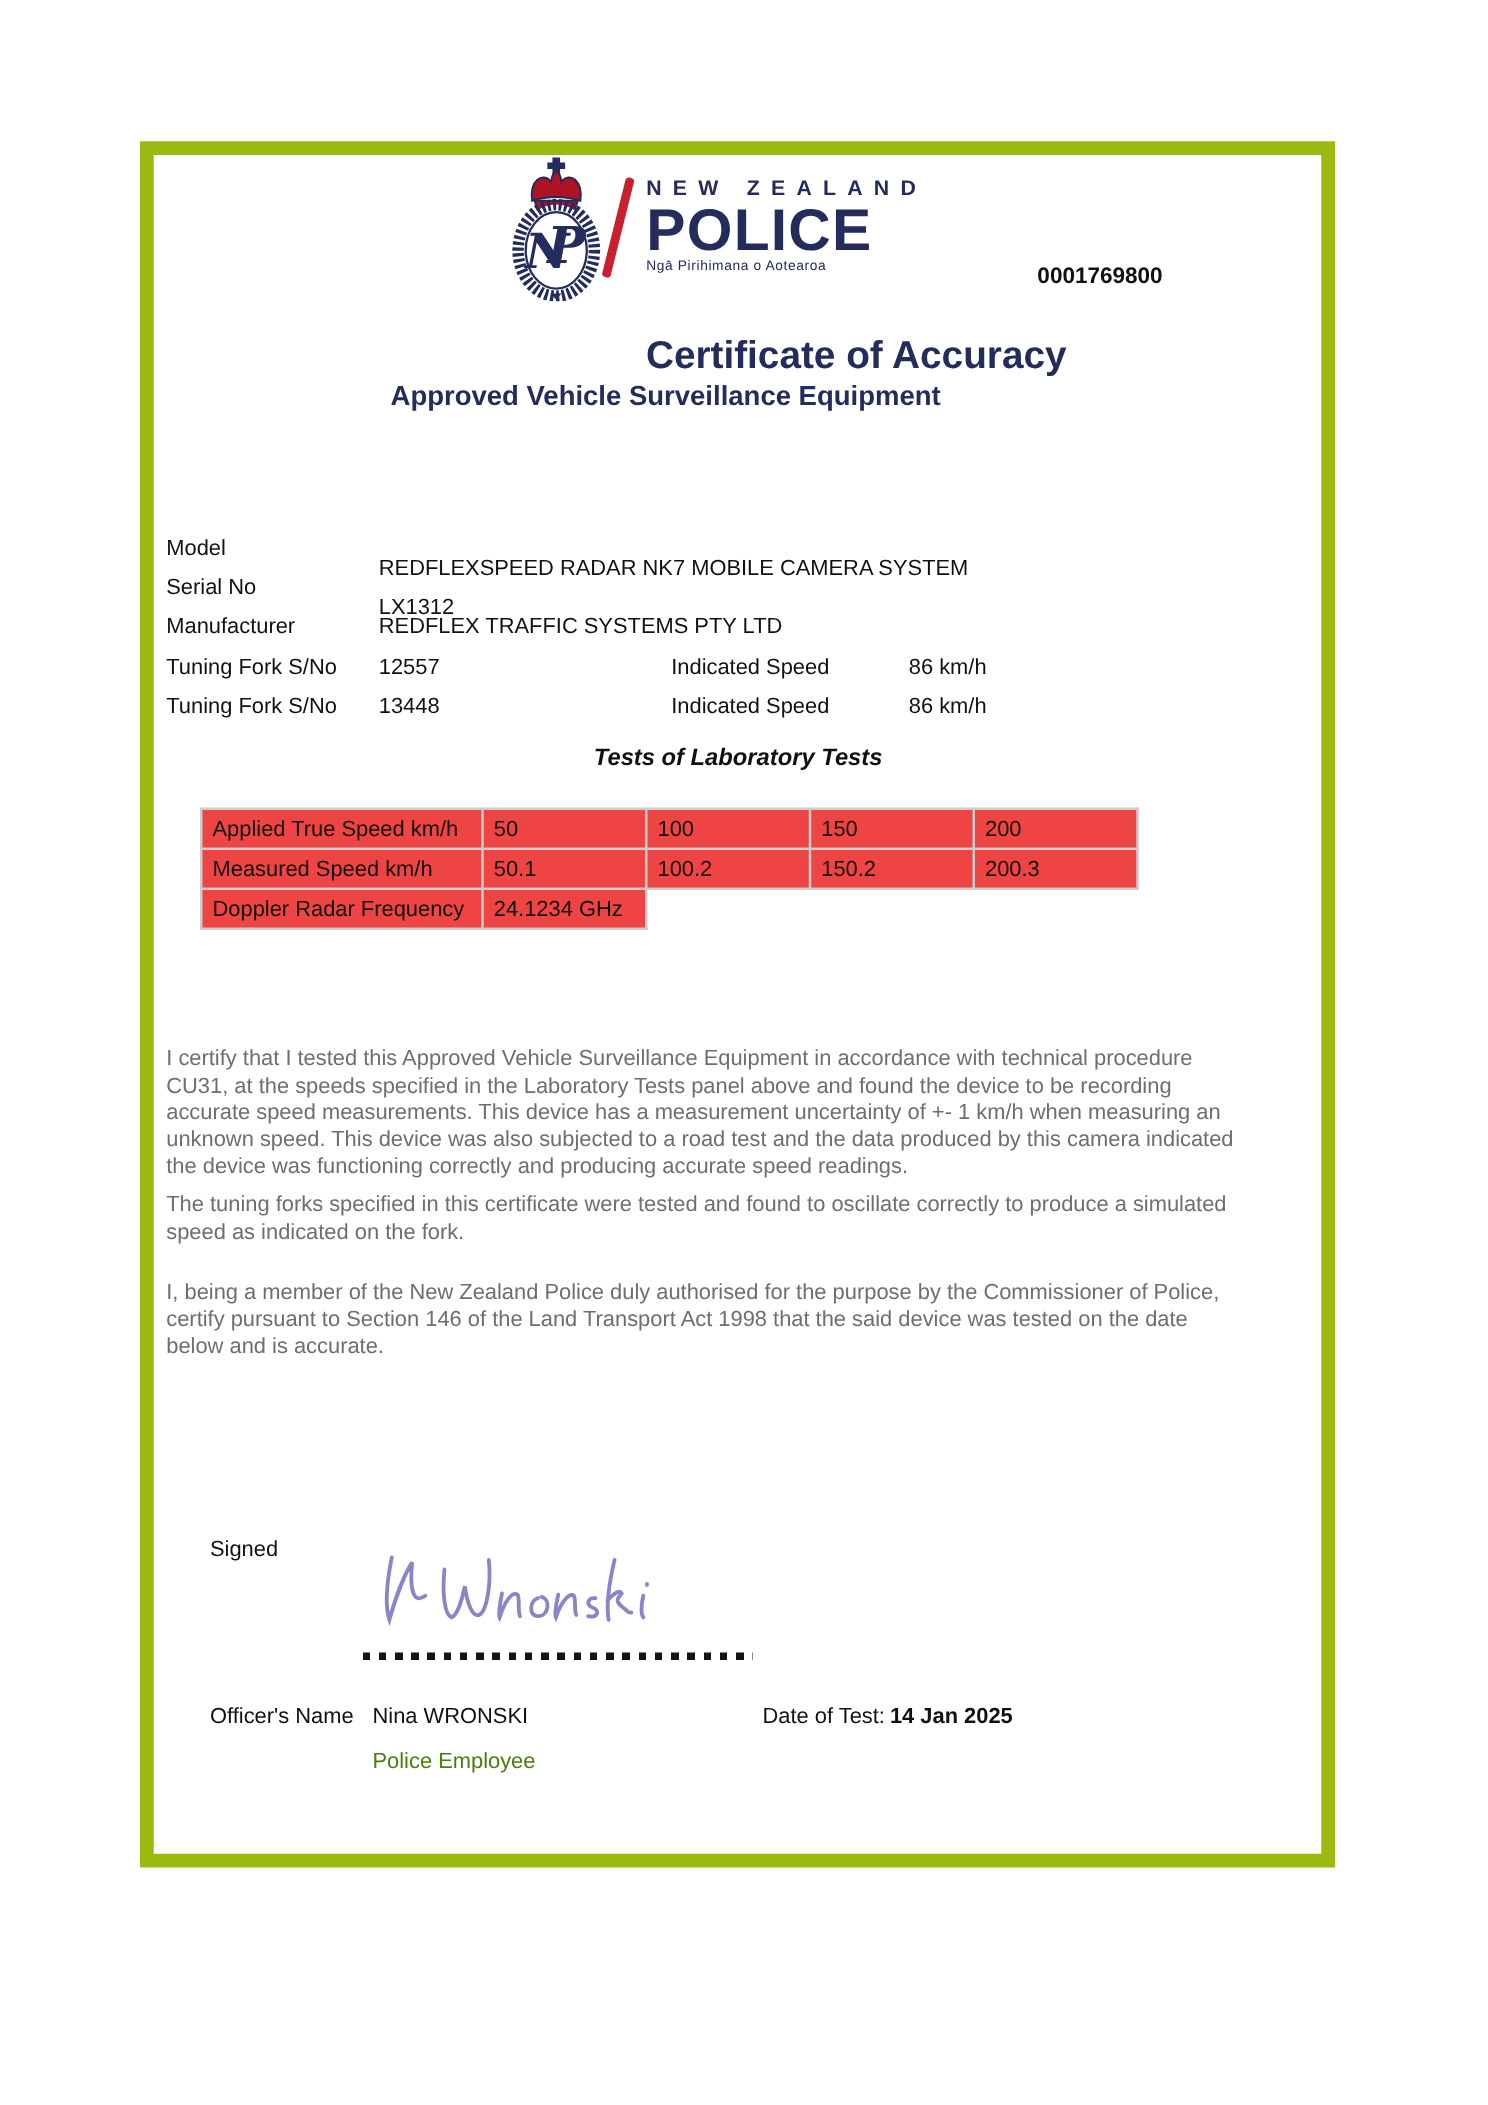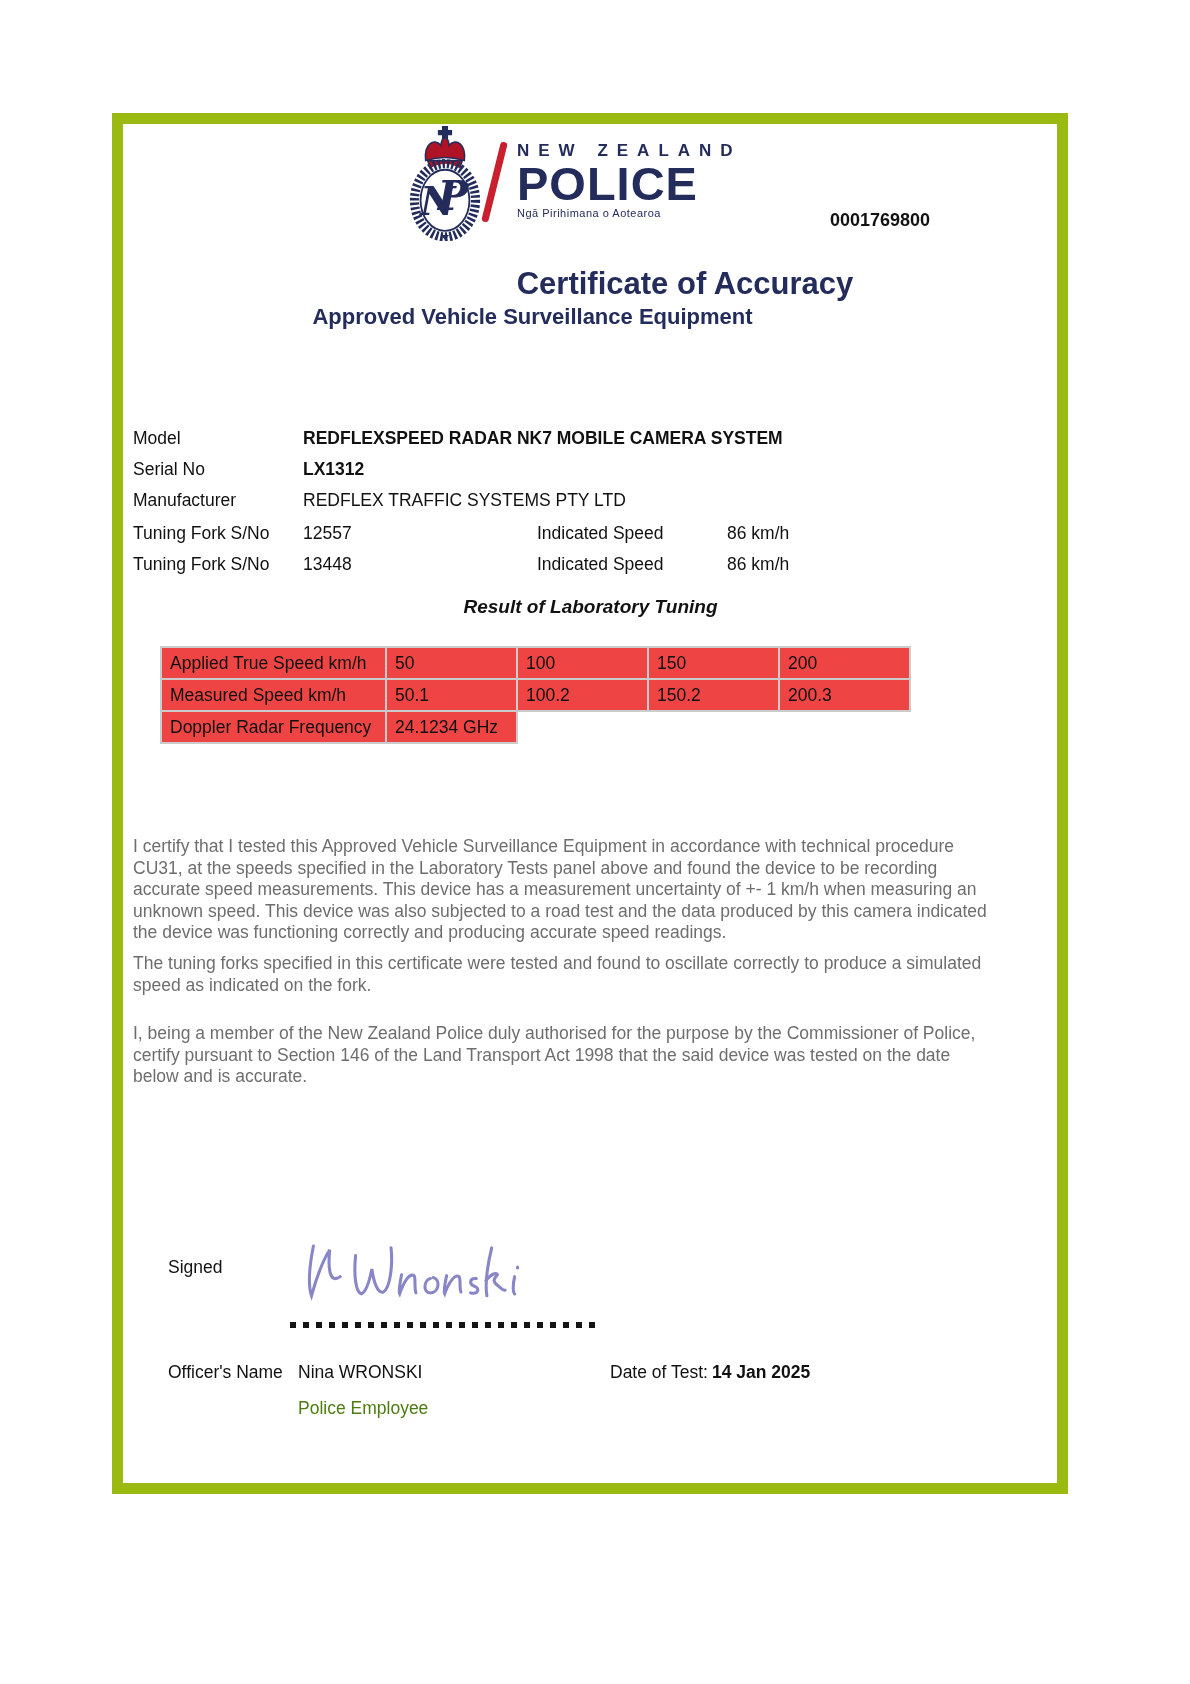--- a/index.html
+++ b/index.html
@@ -33,21 +33,21 @@
     font-size:31px; font-weight:bold; color:#232C5B;
   }
   .subtitle {
     position:absolute; left:113px; top:304px; width:839px; text-align:center;
     font-size:22px; font-weight:bold; color:#232C5B;
   }
   
   .field-row { position:absolute; left:133px; width:860px; font-size:17.5px; color:#111; }
   .field-label { position:absolute; left:0; }
   .field-value { position:absolute; left:170px; white-space:nowrap; }
-  .bold { font-weight:bold; }
+  .bold { font-weight:normal;margin-top:16px; }
   .speed-label { position:absolute; left:404px; }
   .speed-value { position:absolute; left:594px; }
   
   .lab-heading {
     position:absolute; left:113px; top:596px; width:955px; text-align:center;
     font-size:19px; font-weight:bold; font-style:italic; color:#111;
   }
   .lab-table {
     position:absolute; left:160px; top:646px; border-collapse:collapse;
     font-size:17.5px; color:#111;
@@ -55,21 +55,21 @@
   .lab-table td { border:2px solid #cccccc; height:32px; padding:0 8px; background:#ef4444; }
   .lab-table td.lbl { width:225px; text-align:left; }
   .lab-table td.val { width:131px; text-align:left; }
   .lab-table td.empty { border:none; background:transparent; }
   
   .para {
     position:absolute; left:133px; width:856px; font-size:17.5px;
     line-height:21.5px; color:#6E6E6E; text-align:left;
   }
   
-  .signed-label { position:absolute; left:168px; top:1257px; font-size:17.5px; color:#111;text-align:right; }
+  .signed-label { position:absolute; left:168px; top:1229px; font-size:17.5px; color:#111;text-align:right; }
   .signature-svg { position:absolute; left:300px; top:1222px; }
   .dotted-line {
     position:absolute; left:290px; top:1322px; width:312px; height:6px;
     background:repeating-linear-gradient(90deg, #141414 0 6px, transparent 6px 13px);
   }
   .officer-label { position:absolute; left:168px; top:1362px; font-size:17.5px; color:#111; }
   .officer-name  { position:absolute; left:298px; top:1362px; font-size:17.5px; color:#111; }
   .officer-role  { position:absolute; left:298px; top:1398px; font-size:17.5px; color:#4d7c0f; }
   .date-line     { position:absolute; left:610px; top:1362px; font-size:17.5px; color:#111; }
   .date-value    { font-weight:bold; margin-left:4px; }
@@ -127,21 +127,21 @@
     <span class="speed-label">Indicated Speed</span>
     <span class="speed-value">86 km/h</span>
   </div>
   <div class="field-row" style="top:554px">
     <span class="field-label">Tuning Fork S/No</span>
     <span class="field-value">13448</span>
     <span class="speed-label">Indicated Speed</span>
     <span class="speed-value">86 km/h</span>
   </div>
 
-  <div class="lab-heading">Result of Laboratory Tuning</div>
+  <div class="lab-heading">Tests of Laboratory Tests</div>
 
   <table class="lab-table">
     <tbody>
       <tr>
         <td class="lbl">Applied True Speed km/h</td>
         <td class="val">50</td>
         <td class="val">100</td>
         <td class="val">150</td>
         <td class="val">200</td>
       </tr>

